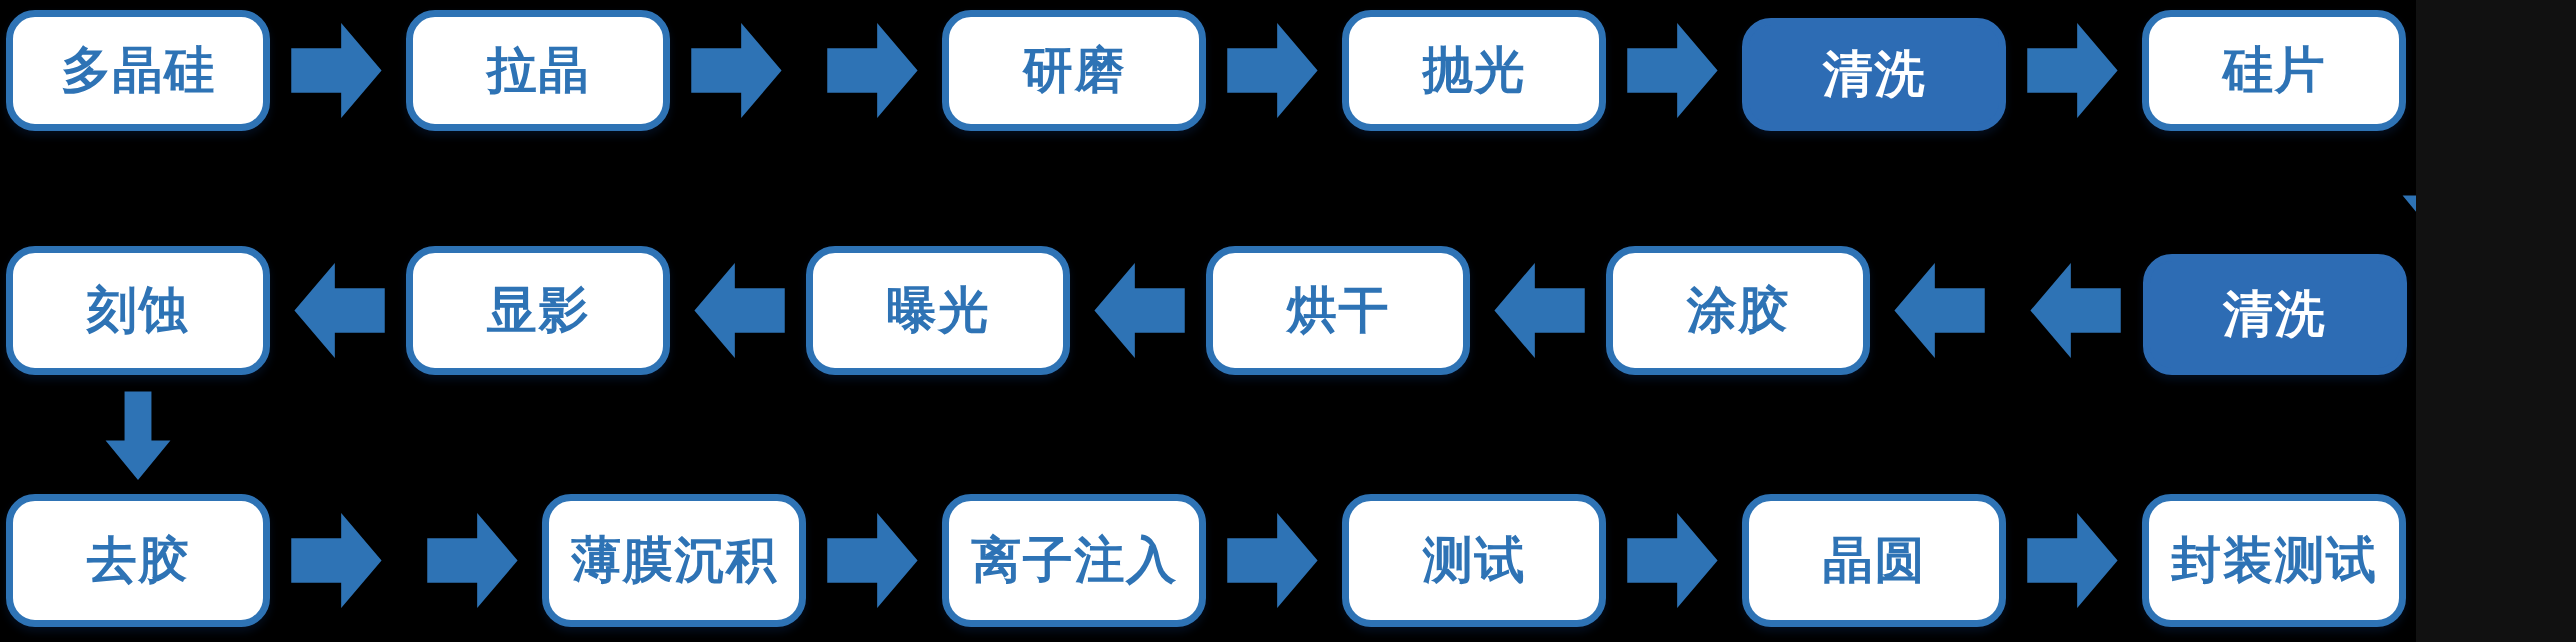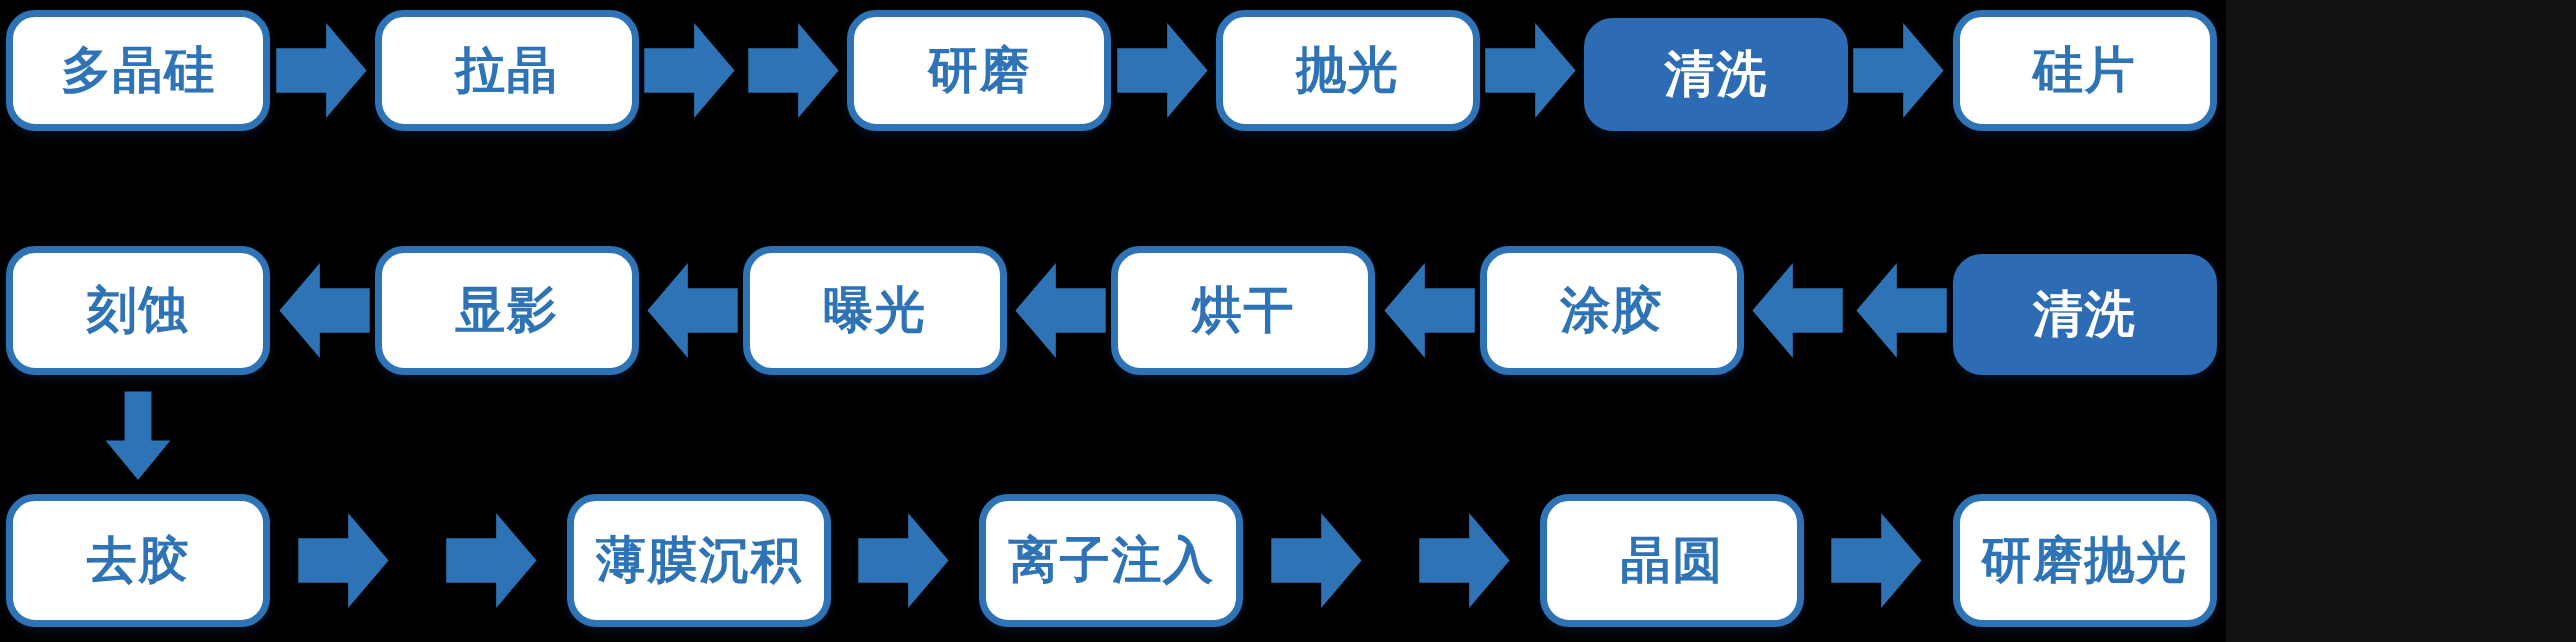--- a/index.html
+++ b/index.html
@@ -4,36 +4,36 @@
 <style>
   :root {
     --bg: #000000;
     --accent: #2E73B5;
     --highlight: #2D6CB4;
     --node-fill: #FFFFFF;
   }
   html, body { margin: 0; padding: 0; background: #111; }
   #canvas {
     position: relative;
-    width: 2226px;
+    width: 2416px;
     height: 642px;
     background: var(--bg);
     overflow: hidden;
     font-family: "DejaVu Sans", "Liberation Sans", sans-serif;
   }
   .flow-row {
     position: absolute;
     left: 6.4px;
     right: 9.5px;
     display: flex;
     align-items: stretch;
     justify-content: space-between;
   }
   .flow-row.r0 { top: 9.5px;  height: 121px; }
-  .flow-row.r1 { top: 246px; height: 129px; }
+  .flow-row.r1 { top: 246px; height: 129px; justify-content: flex-end; }
   .flow-row.r2 { top: 494px; height: 133px; }
 
   .node {
     width: 264px;
     flex: 0 0 264px;
     box-sizing: border-box;
     background: var(--node-fill);
     border: 7.1px solid var(--accent);
     border-radius: 29px;
     color: var(--accent);
@@ -196,35 +196,38 @@
         </svg>
       </div>
       <div class="node">
         <span>离子注入</span>
       </div>
       <div class="arrow-cell dir-right">
         <svg width="94" height="103" viewBox="0 0 118 130" aria-hidden="true">
           <polygon points="0,37 63,37 63,5 114,65 63,125 63,93 0,93" fill="#2E73B5"></polygon>
         </svg>
       </div>
+      <div class="node">
+        <span>测试</span>
+      </div>
       <div class="arrow-cell dir-right">
         <svg width="94" height="103" viewBox="0 0 118 130" aria-hidden="true">
           <polygon points="0,37 63,37 63,5 114,65 63,125 63,93 0,93" fill="#2E73B5"></polygon>
         </svg>
       </div>
       <div class="node">
         <span>晶圆</span>
       </div>
       <div class="arrow-cell dir-right">
         <svg width="94" height="103" viewBox="0 0 118 130" aria-hidden="true">
           <polygon points="0,37 63,37 63,5 114,65 63,125 63,93 0,93" fill="#2E73B5"></polygon>
         </svg>
       </div>
       <div class="node">
-        <span>研磨抛光</span>
+        <span>封装测试</span>
       </div>
     </div>
 
   <div class="v-connector" id="connector-wafer-to-clean">
       <svg width="68" height="91" viewBox="0 0 86 114" aria-hidden="true">
         <polygon points="26,0 60,0 60,62 84,62 43,112 2,62 26,62" fill="#2E73B5"></polygon>
       </svg>
     </div>
   <div class="v-connector" id="connector-etch-to-strip">
       <svg width="68" height="91" viewBox="0 0 86 114" aria-hidden="true">

